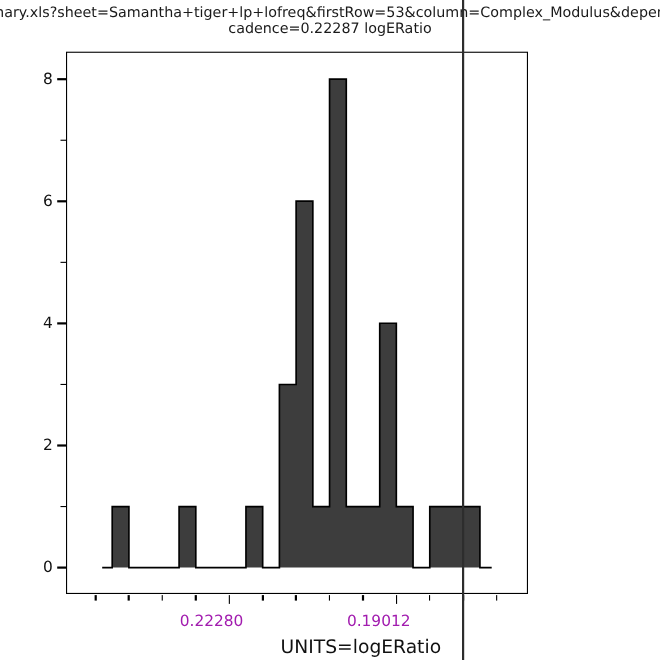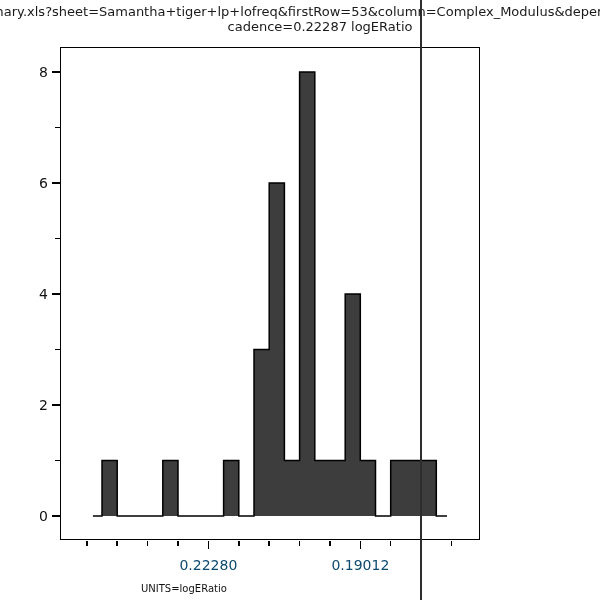--- a/index.html
+++ b/index.html
@@ -5,38 +5,38 @@
   html,body{margin:0;padding:0;background:#fff;}
   #canvas{
     position:relative;width:600px;height:600px;background:#ffffff;
     overflow:hidden;font-family:"DejaVu Sans",sans-serif;color:#000;
   }
   .title-line{
     position:absolute;left:50%;transform:translateX(-50%);
     white-space:nowrap;font-size:13px;line-height:15px;color:#1a1a1a;
   }
   #title-1{top:4px;}
-  #title-2{top:19px;margin-left:20px;}
+  #title-2{top:19px;}
   #frame{
     position:absolute;left:60px;top:47px;width:418px;height:491px;
     border:1.5px solid #000;background:transparent;
   }
   #histo-svg{position:absolute;left:0;top:0;width:600px;height:600px;}
   .tick{position:absolute;background:#000;}
   .x-tick-label{
-    position:absolute;width:90px;text-align:center;
-    font-size:14px;line-height:16px;color:#0c4a6e;
+    position:absolute;width:90px;
+    font-size:14px;line-height:16px;color:#a21caf;
   }
   .y-tick-label{
     position:absolute;width:34px;text-align:right;
     font-size:14px;line-height:16px;color:#111;
   }
   #x-axis-label{
-    position:absolute;width:260px;text-align:left;
-    font-size:10px;line-height:16px;color:#111;
+    position:absolute;width:260px;text-align:right;
+    font-size:17px;line-height:16px;color:#111;
   }
   #marker-line{position:absolute;top:0;height:600px;width:1.5px;background:#2d2d2d;}
 </style>
 </head>
 <body>
 
 <div id="canvas">
   <div id="title-1" class="title-line">mmary.xls?sheet=Samantha+tiger+lp+lofreq&amp;firstRow=53&amp;column=Complex_Modulus&amp;depende</div>
   <div id="title-2" class="title-line">cadence=0.22287 logERatio</div>
 

